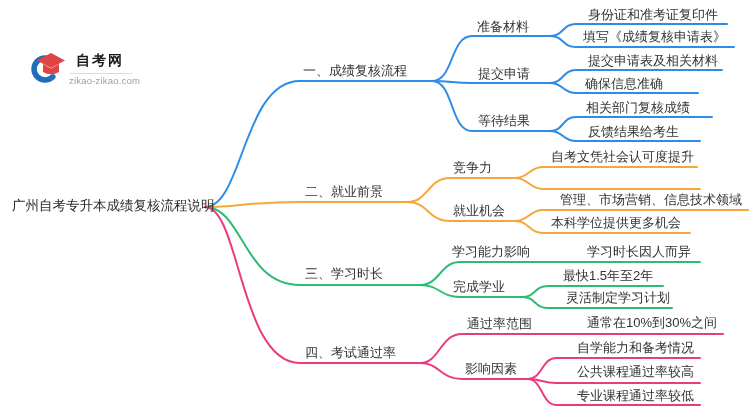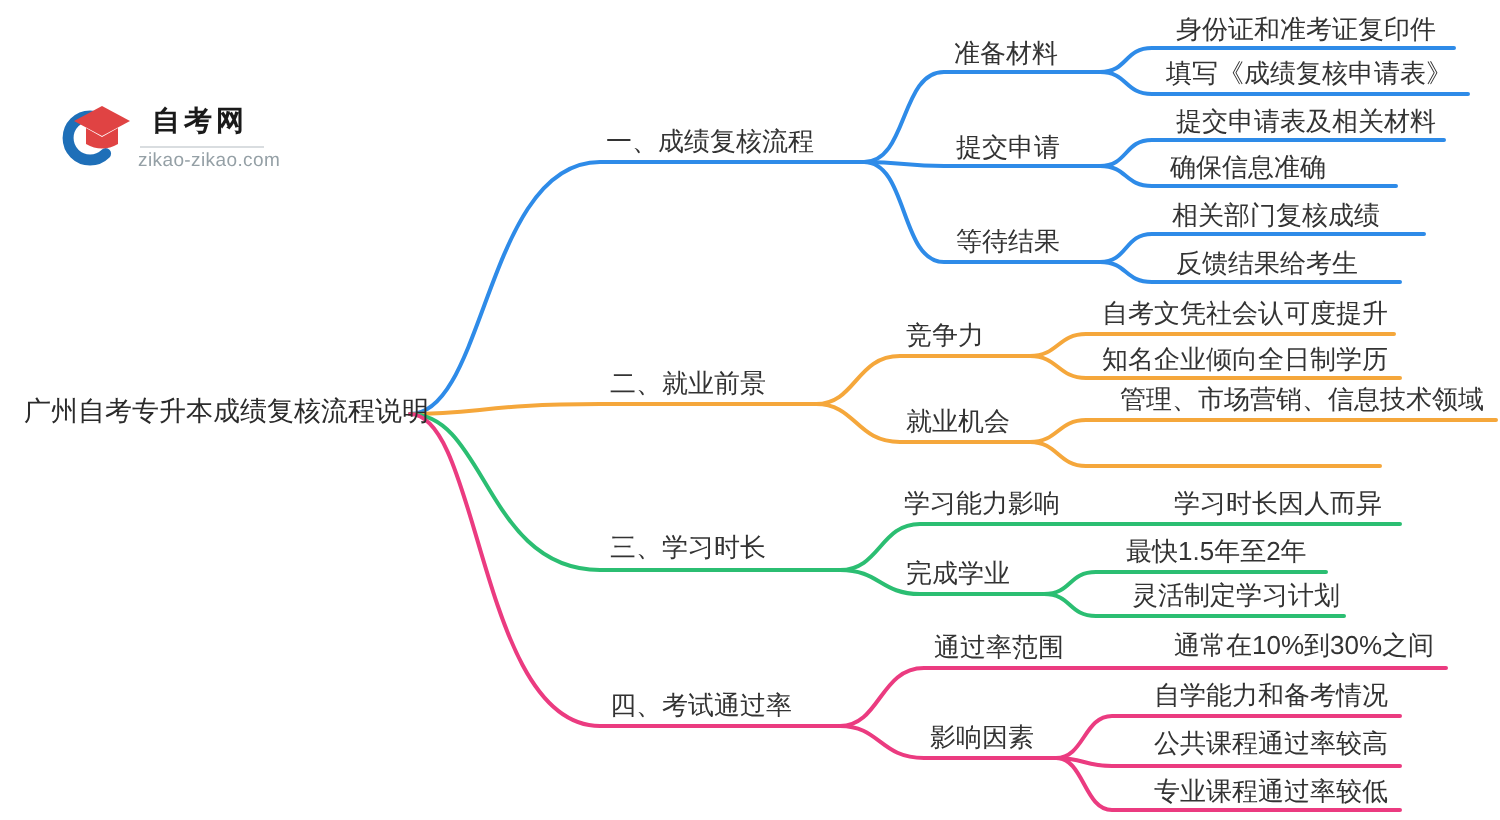--- a/index.html
+++ b/index.html
@@ -90,22 +90,22 @@
   <span class="lbl" style="left:465px;top:361px;">影响因素</span>
 
   <span class="lbl" style="left:588px;top:7px;">身份证和准考证复印件</span>
   <span class="lbl" style="left:583px;top:29px;">填写《成绩复核申请表》</span>
   <span class="lbl" style="left:588px;top:53px;">提交申请表及相关材料</span>
   <span class="lbl" style="left:585px;top:76px;">确保信息准确</span>
   <span class="lbl" style="left:586px;top:100px;">相关部门复核成绩</span>
   <span class="lbl" style="left:588px;top:124px;">反馈结果给考生</span>
 
   <span class="lbl" style="left:551px;top:149px;">自考文凭社会认可度提升</span>
-  <span class="lbl" style="left:551px;top:172px;">知名企业倾向全日制学历</span>
   <span class="lbl" style="left:560px;top:192px;">管理、市场营销、信息技术领域</span>
+  <span class="lbl" style="left:551px;top:215px;">本科学位提供更多机会</span>
 
   <span class="lbl" style="left:587px;top:244px;">学习时长因人而异</span>
   <span class="lbl" style="left:563px;top:268px;">最快1.5年至2年</span>
   <span class="lbl" style="left:566px;top:290px;">灵活制定学习计划</span>
 
   <span class="lbl" style="left:587px;top:315px;">通常在10%到30%之间</span>
   <span class="lbl" style="left:577px;top:340px;">自学能力和备考情况</span>
   <span class="lbl" style="left:577px;top:364px;">公共课程通过率较高</span>
   <span class="lbl" style="left:577px;top:388px;">专业课程通过率较低</span>
 

